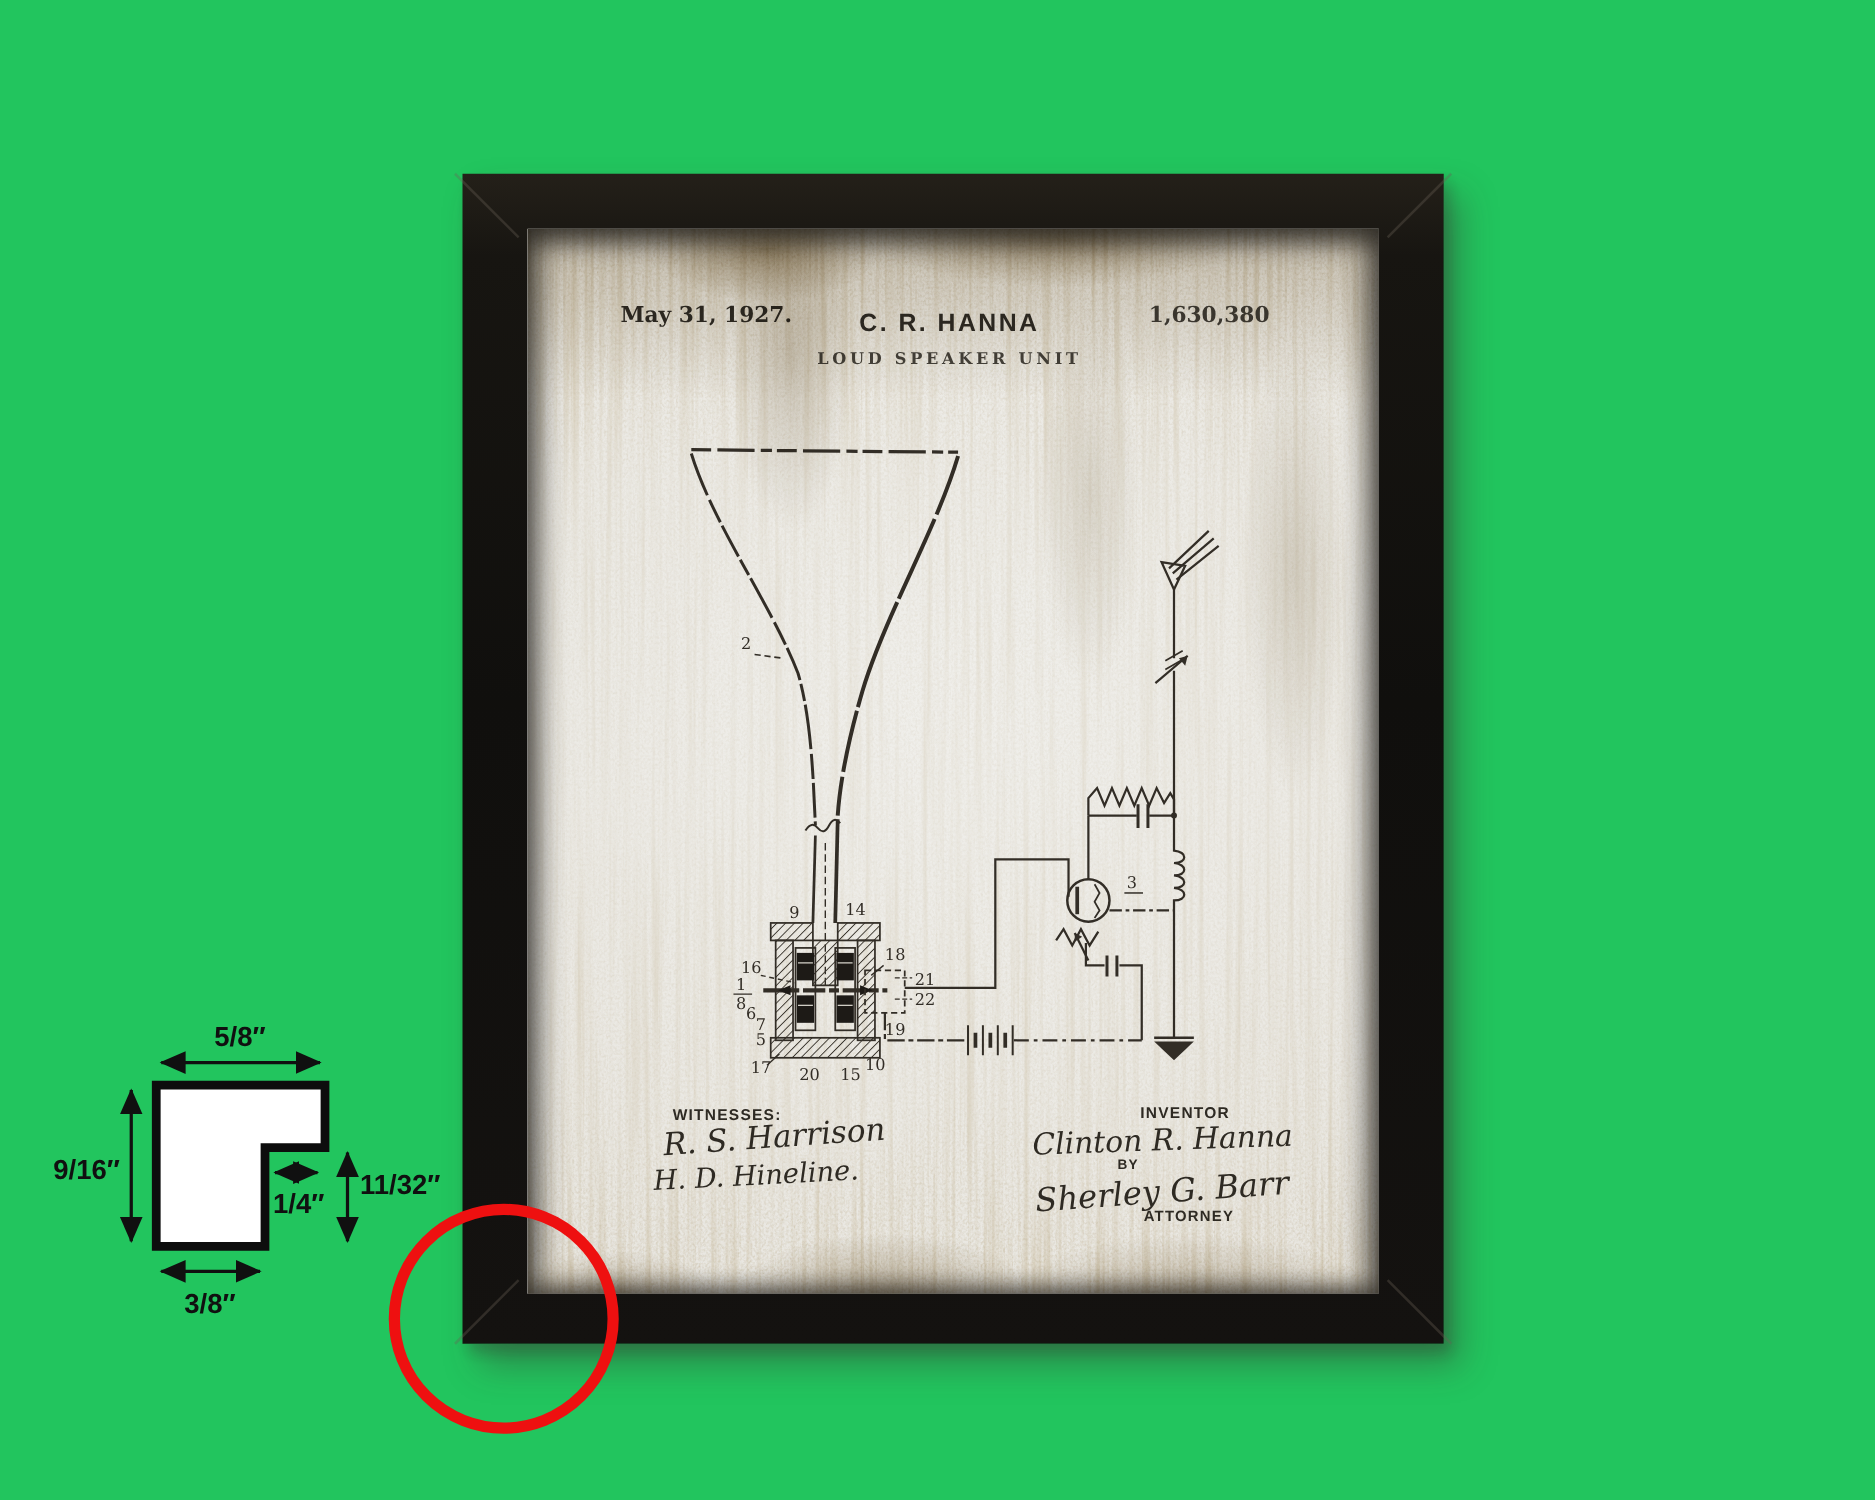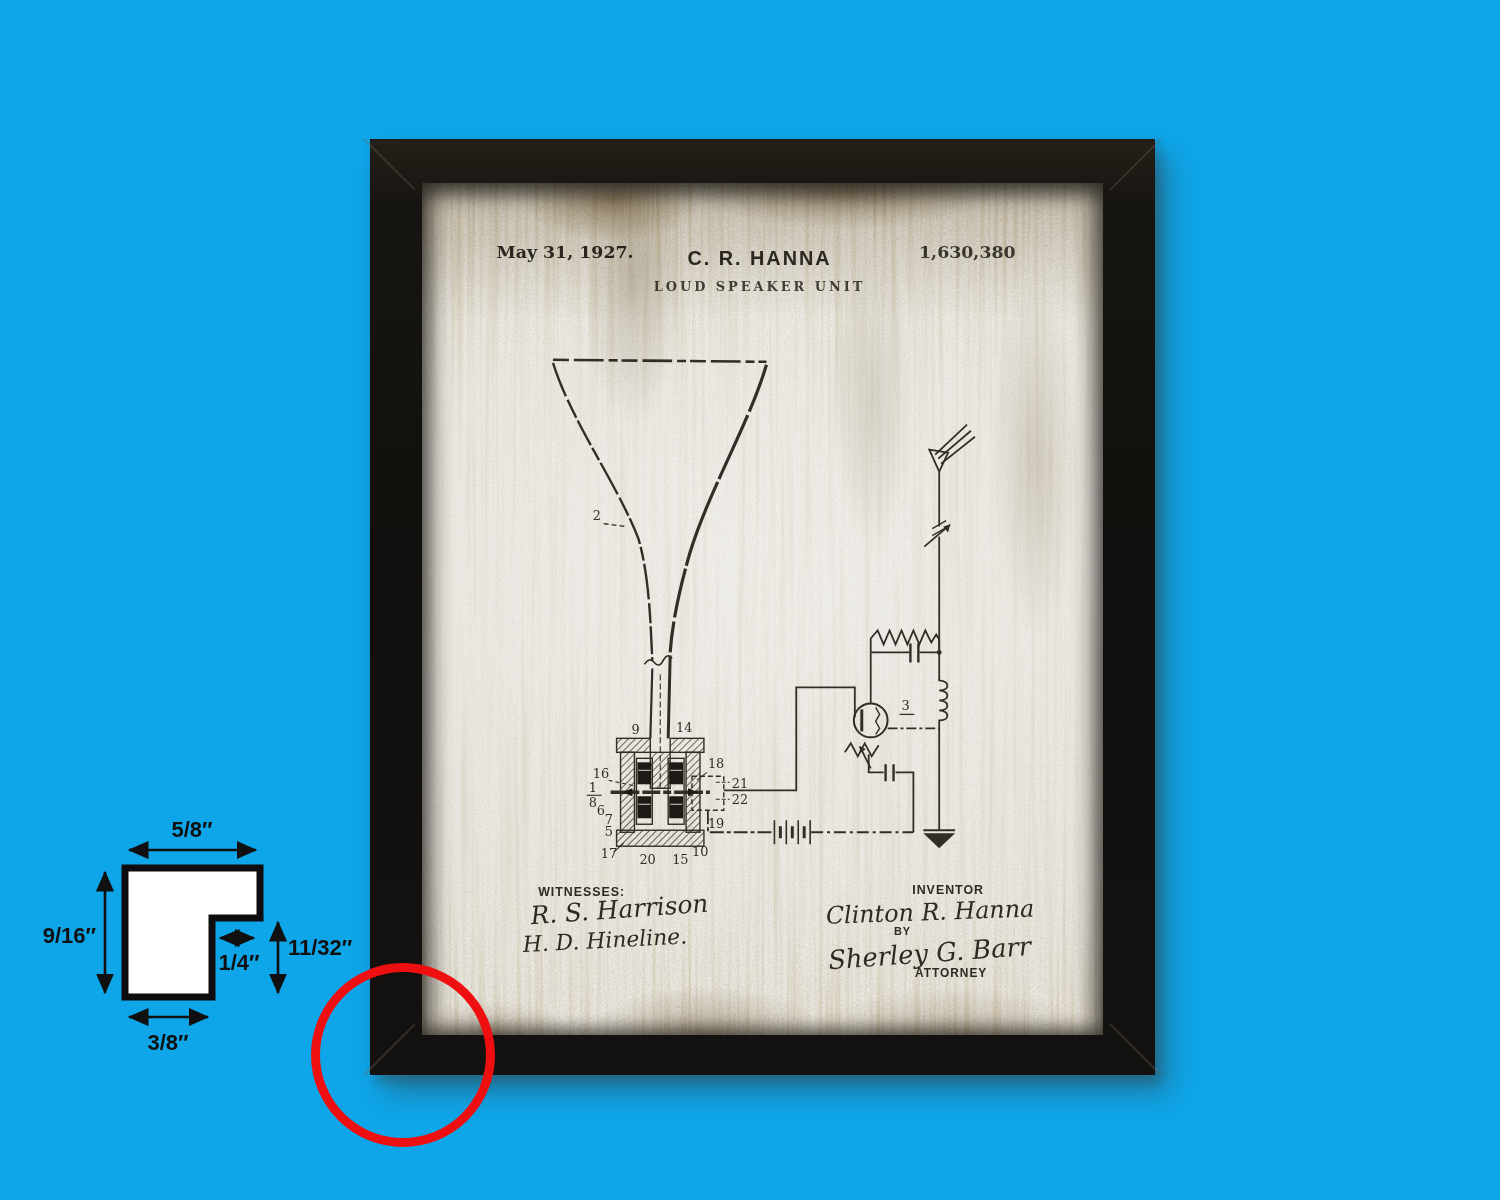--- a/index.html
+++ b/index.html
@@ -1,16 +1,16 @@
 <!DOCTYPE html>
 <html><head>
 <meta charset="utf-8">
 <style>
   html,body{margin:0;padding:0;background:#ffffff;}
-  .stage{position:relative;width:1500px;height:1200px;background:#0ea5e9;overflow:hidden;
+  .stage{position:relative;width:1500px;height:1200px;background:#22c55e;overflow:hidden;
          font-family:"Liberation Sans",sans-serif;}
 
   
   .frame{position:absolute;left:370px;top:139px;width:785px;height:936px;box-sizing:border-box;
          padding:44px 52px 40px 52px;z-index:2;
          background:linear-gradient(180deg,#242019 0%,#171511 7%,#100f0d 45%,#141210 100%);
          box-shadow:14px 18px 26px rgba(55,52,47,.38),5px 7px 10px rgba(55,52,47,.28);}
   .miter{position:absolute;width:72px;height:2px;background:rgba(105,98,86,.35);z-index:3;}
   .miter.tl{left:-6px;top:-1px;transform-origin:0 50%;transform:rotate(45deg);}
   .miter.tr{right:-6px;top:-1px;transform-origin:100% 50%;transform:rotate(-45deg);}

